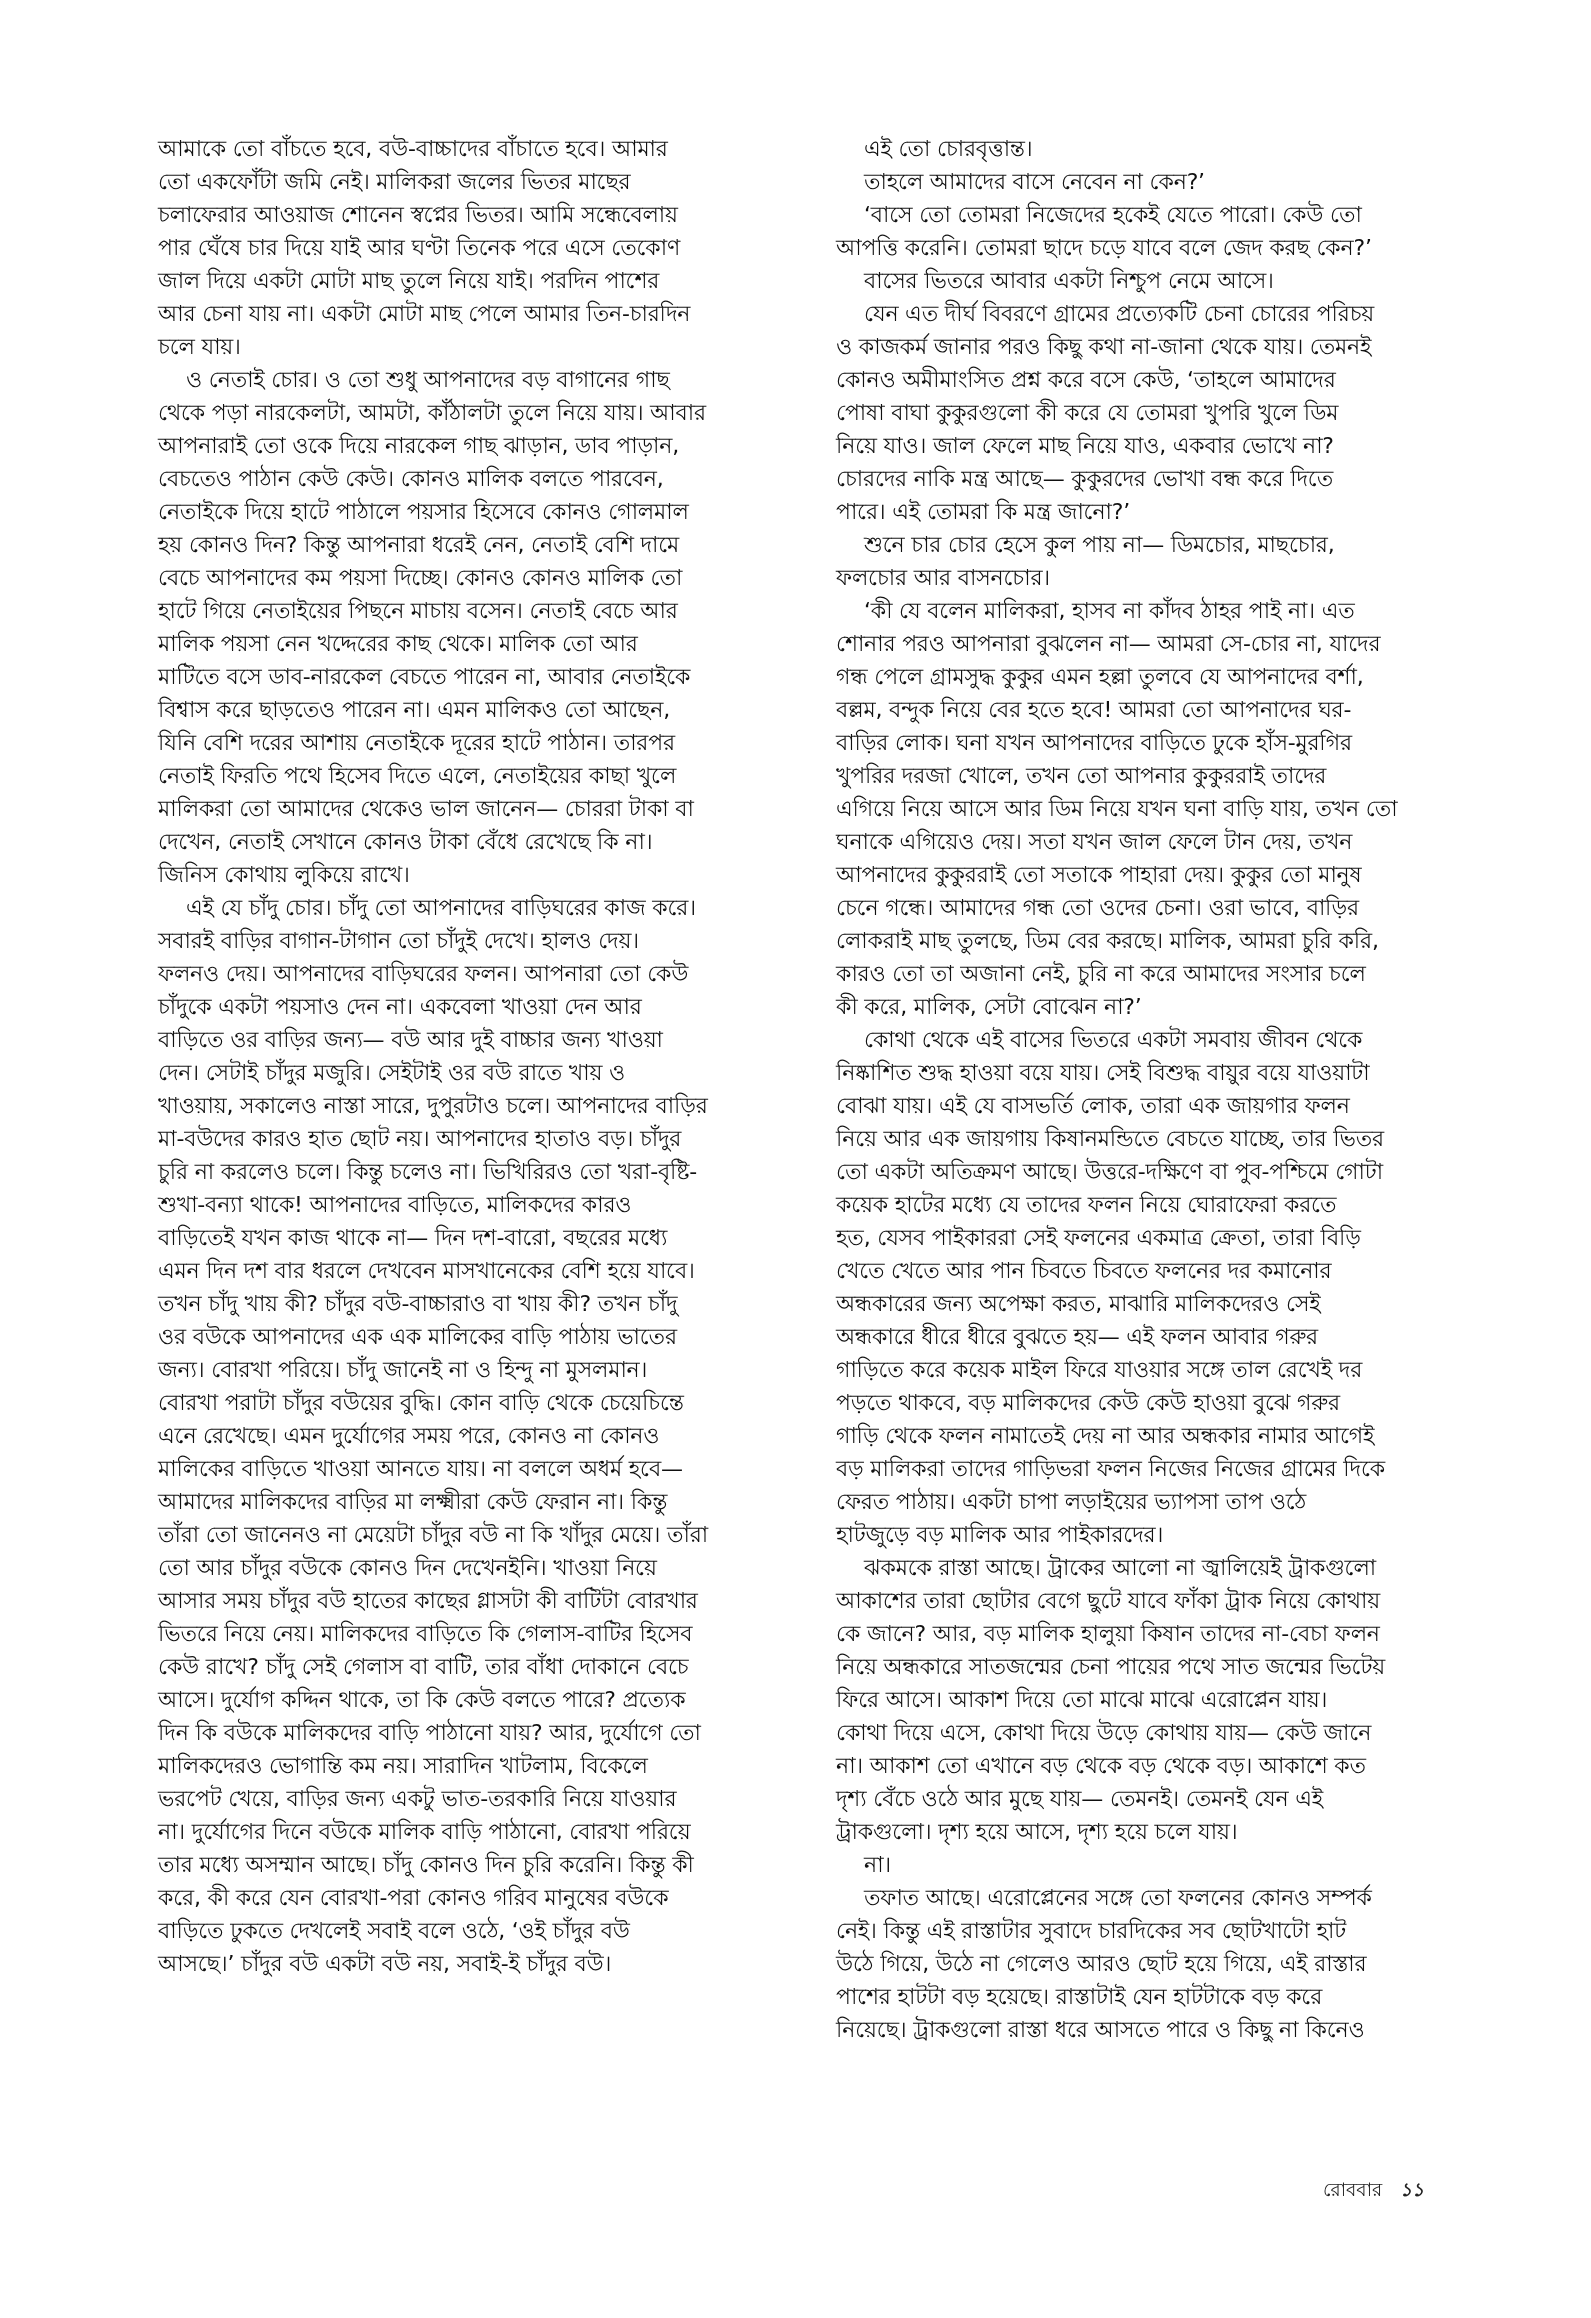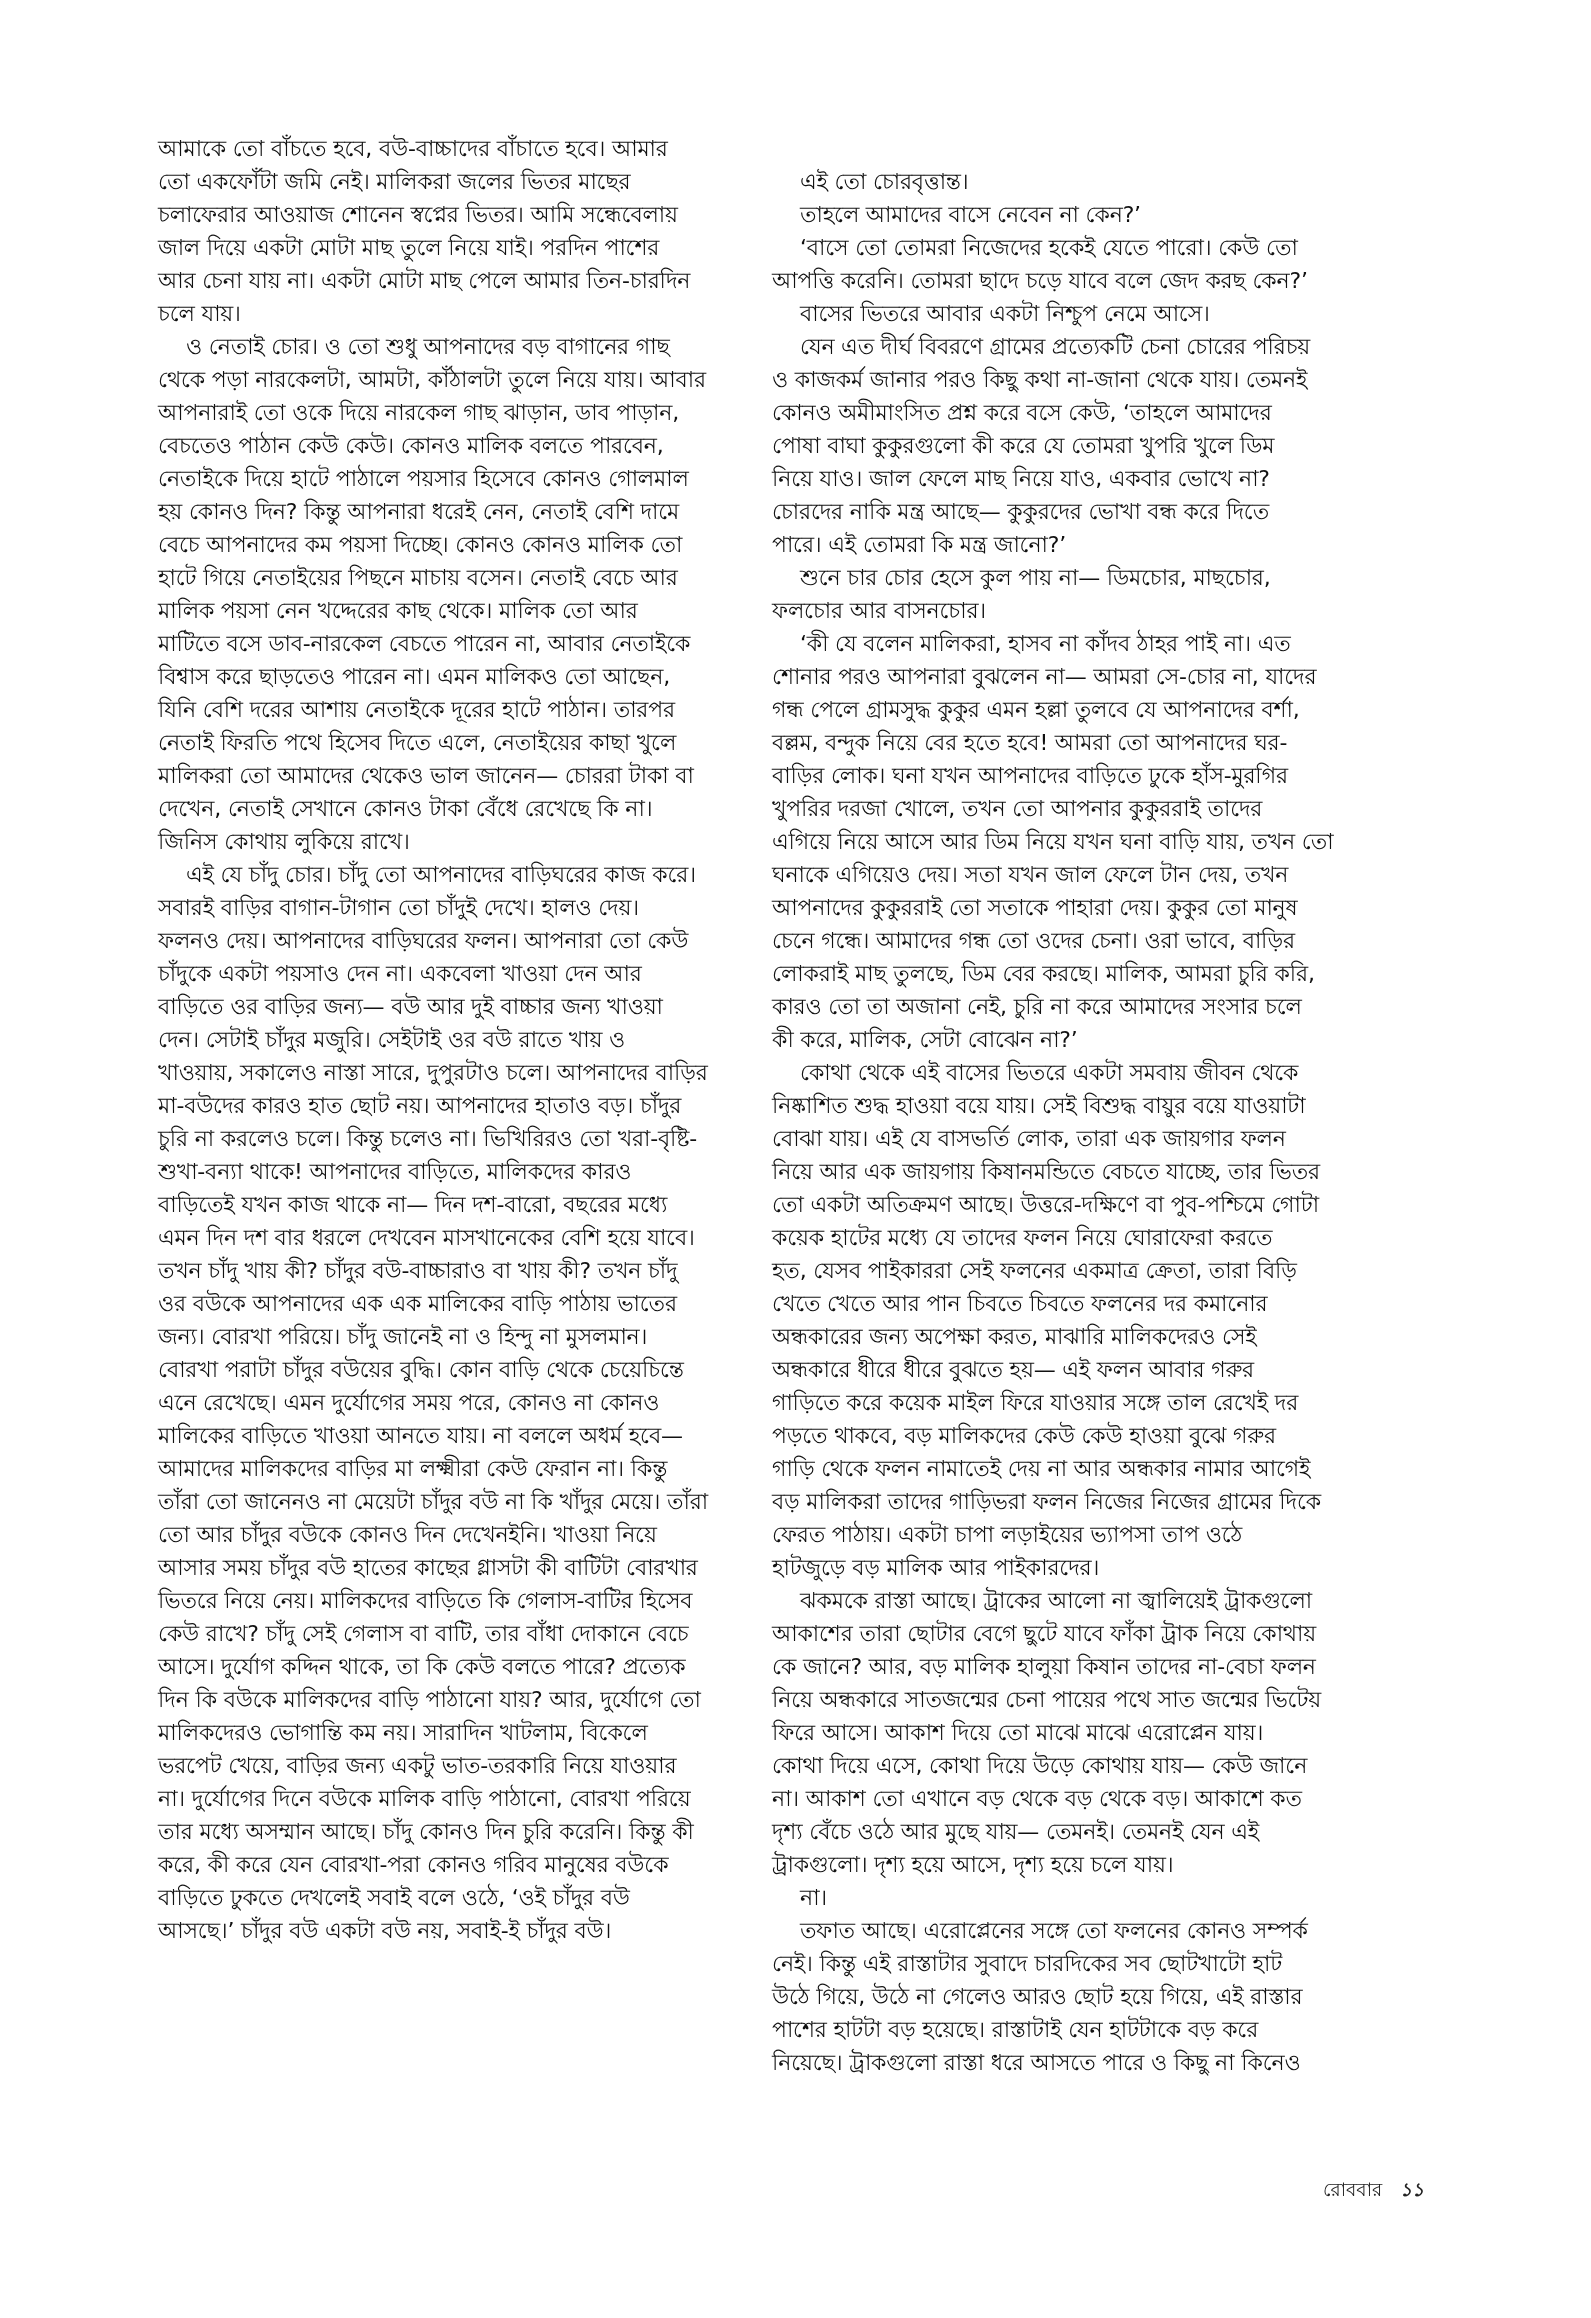--- a/index.html
+++ b/index.html
@@ -24,23 +24,22 @@
     }
     .column {
       position: absolute;
       top: 132px;
     }
     .col-left {
       left: 158px;
       width: 624px;
     }
     .col-right {
-      left: 772px;
+      left: 836px;
       width: 627px;
-      margin-top: 33px;
     }
     .line {
       display: block;
       height: 33px;
       line-height: 33px;
       font-size: 22px;
       white-space: nowrap;
       overflow: visible;
       text-align: left;
       letter-spacing: -0.2px;
@@ -66,20 +65,21 @@
     }
   </style>
 </head>
 <body>
 
 <div class="page">
   <div class="column col-left">
       <span class="line">আমাকে তো বাঁচতে হবে, বউ-বাচ্চাদের বাঁচাতে হবে। আমার</span>
       <span class="line">তো একফোঁটা জমি নেই। মালিকরা জলের ভিতর মাছের</span>
       <span class="line">চলাফেরার আওয়াজ শোনেন স্বপ্নের ভিতর। আমি সন্ধেবেলায়</span>
+      <span class="line">পার ঘেঁষে চার দিয়ে যাই আর ঘণ্টা তিনেক পরে এসে তেকোণ</span>
       <span class="line">জাল দিয়ে একটা মোটা মাছ তুলে নিয়ে যাই। পরদিন পাশের</span>
       <span class="line">আর চেনা যায় না। একটা মোটা মাছ পেলে আমার তিন-চারদিন</span>
       <span class="line">চলে যায়।</span>
       <span class="line indent">ও নেতাই চোর। ও তো শুধু আপনাদের বড় বাগানের গাছ</span>
       <span class="line">থেকে পড়া নারকেলটা, আমটা, কাঁঠালটা তুলে নিয়ে যায়। আবার</span>
       <span class="line">আপনারাই তো ওকে দিয়ে নারকেল গাছ ঝাড়ান, ডাব পাড়ান,</span>
       <span class="line">বেচতেও পাঠান কেউ কেউ। কোনও মালিক বলতে পারবেন,</span>
       <span class="line">নেতাইকে দিয়ে হাটে পাঠালে পয়সার হিসেবে কোনও গোলমাল</span>
       <span class="line">হয় কোনও দিন? কিন্তু আপনারা ধরেই নেন, নেতাই বেশি দামে</span>
       <span class="line">বেচে আপনাদের কম পয়সা দিচ্ছে। কোনও কোনও মালিক তো</span>

